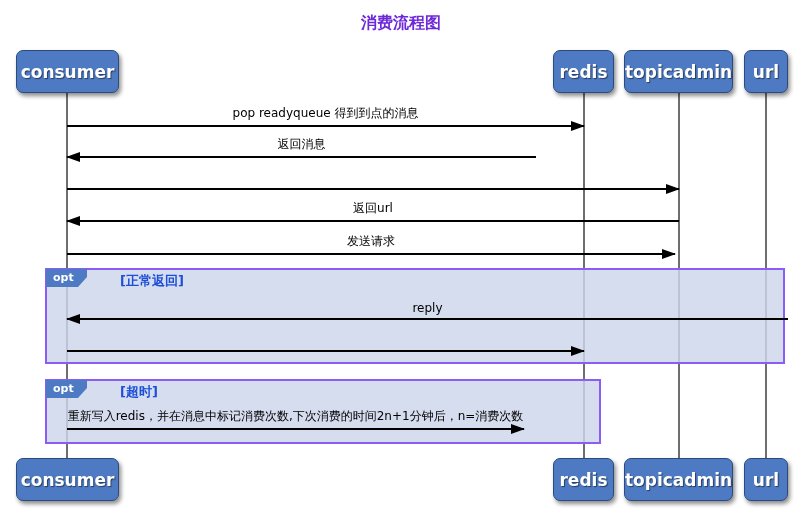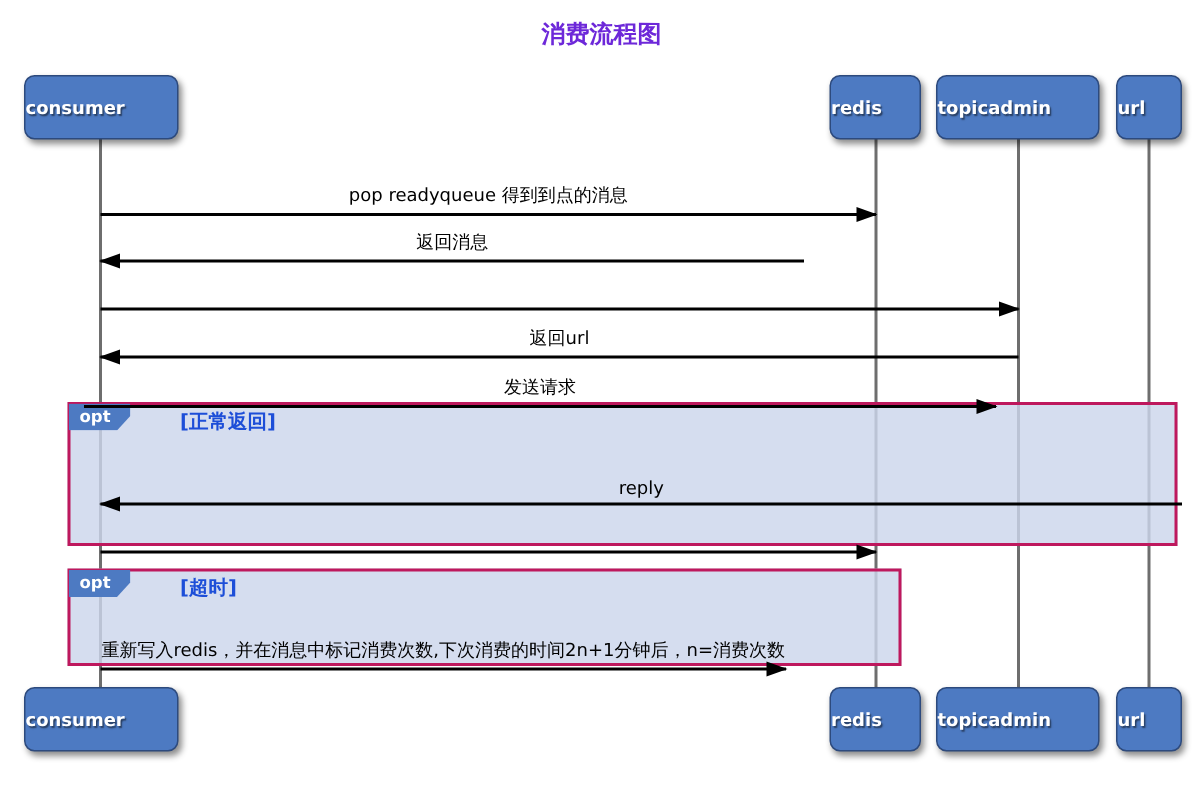--- a/index.html
+++ b/index.html
@@ -15,36 +15,36 @@
     position:absolute; top:13px; left:0; width:100%;
     text-align:center; font-size:16px; font-weight:bold; color:#6d28d9;
   }
   .lifeline {
     position:absolute; top:92px; height:366px; width:2px;
     background:#6e6e6e; z-index:1;
   }
   .fragment {
     position:absolute;
     background:rgba(204,214,236,0.82);
-    border:2px solid #be185d;
+    border:2px solid #8b5cf6;
     z-index:2;
   }
   .frag-tab {
     position:absolute; top:-1px; left:-1px;
     width:41px; height:18px;
     background:#4d7ac2; color:#fff;
     font-size:11px; font-weight:bold;
     padding:2px 0 0 7px;
     clip-path:polygon(0 0,100% 0,100% 45%,78% 100%,0 100%);
   }
   .frag-cond {
     position:absolute; top:2px; left:73px;
     font-size:13px; font-weight:bold; color:#1d4ed8;
   }
-  .msg { position:absolute; height:22px; z-index:3;margin-top:17px; }
+  .msg { position:absolute; height:22px; z-index:3; }
   .msg-label {
     position:absolute; bottom:5px; left:0; width:100%;
     text-align:center; font-size:12px; color:#000; white-space:nowrap;
   }
   .msg-line {
     position:absolute; bottom:0; left:0; width:100%; height:2px;
     background:#000;
   }
   .head { position:absolute; bottom:-4px; width:0; height:0; }
   .head-right {
@@ -56,22 +56,22 @@
     left:-1px;
     border-top:5px solid transparent; border-bottom:5px solid transparent;
     border-right:14px solid #000;
   }
   .actor {
     position:absolute; height:43px; z-index:4;
     background:#4d7ac2;
     border:1px solid #2d4a7d;
     border-radius:7px;
     box-shadow:2px 3px 4px rgba(0,0,0,0.45);
-    color:#fff; font-size:12px; font-weight:bold;
-    display:flex; align-items:center; justify-content:flex-start;
+    color:#fff; font-size:17px; font-weight:bold;
+    display:flex; align-items:center; justify-content:center;
     text-shadow:1px 1px 1px rgba(0,0,0,0.5);
   }
   .watermark {
     position:absolute; right:7px; bottom:3px;
     font-size:15px; color:#000; z-index:5;
     text-shadow:0 0 2px #fff,0 0 2px #fff;
   }
 </style>
 </head>
 <body>
@@ -110,21 +110,21 @@
     <div class="msg-line"></div>
     <div class="head head-right"></div>
   </div>
 
   <div class="msg" style="left:67px;top:200px;width:612px">
     <div class="msg-label">返回url</div>
     <div class="msg-line"></div>
     <div class="head head-left"></div>
   </div>
 
-  <div class="msg" style="left:56px;top:233px;width:608px">
+  <div class="msg" style="left:67px;top:233px;width:608px">
     <div class="msg-label">发送请求</div>
     <div class="msg-line"></div>
     <div class="head head-right"></div>
   </div>
 
   <div class="msg" style="left:67px;top:298px;width:721px">
     <div class="msg-label">reply</div>
     <div class="msg-line"></div>
     <div class="head head-left"></div>
   </div>

